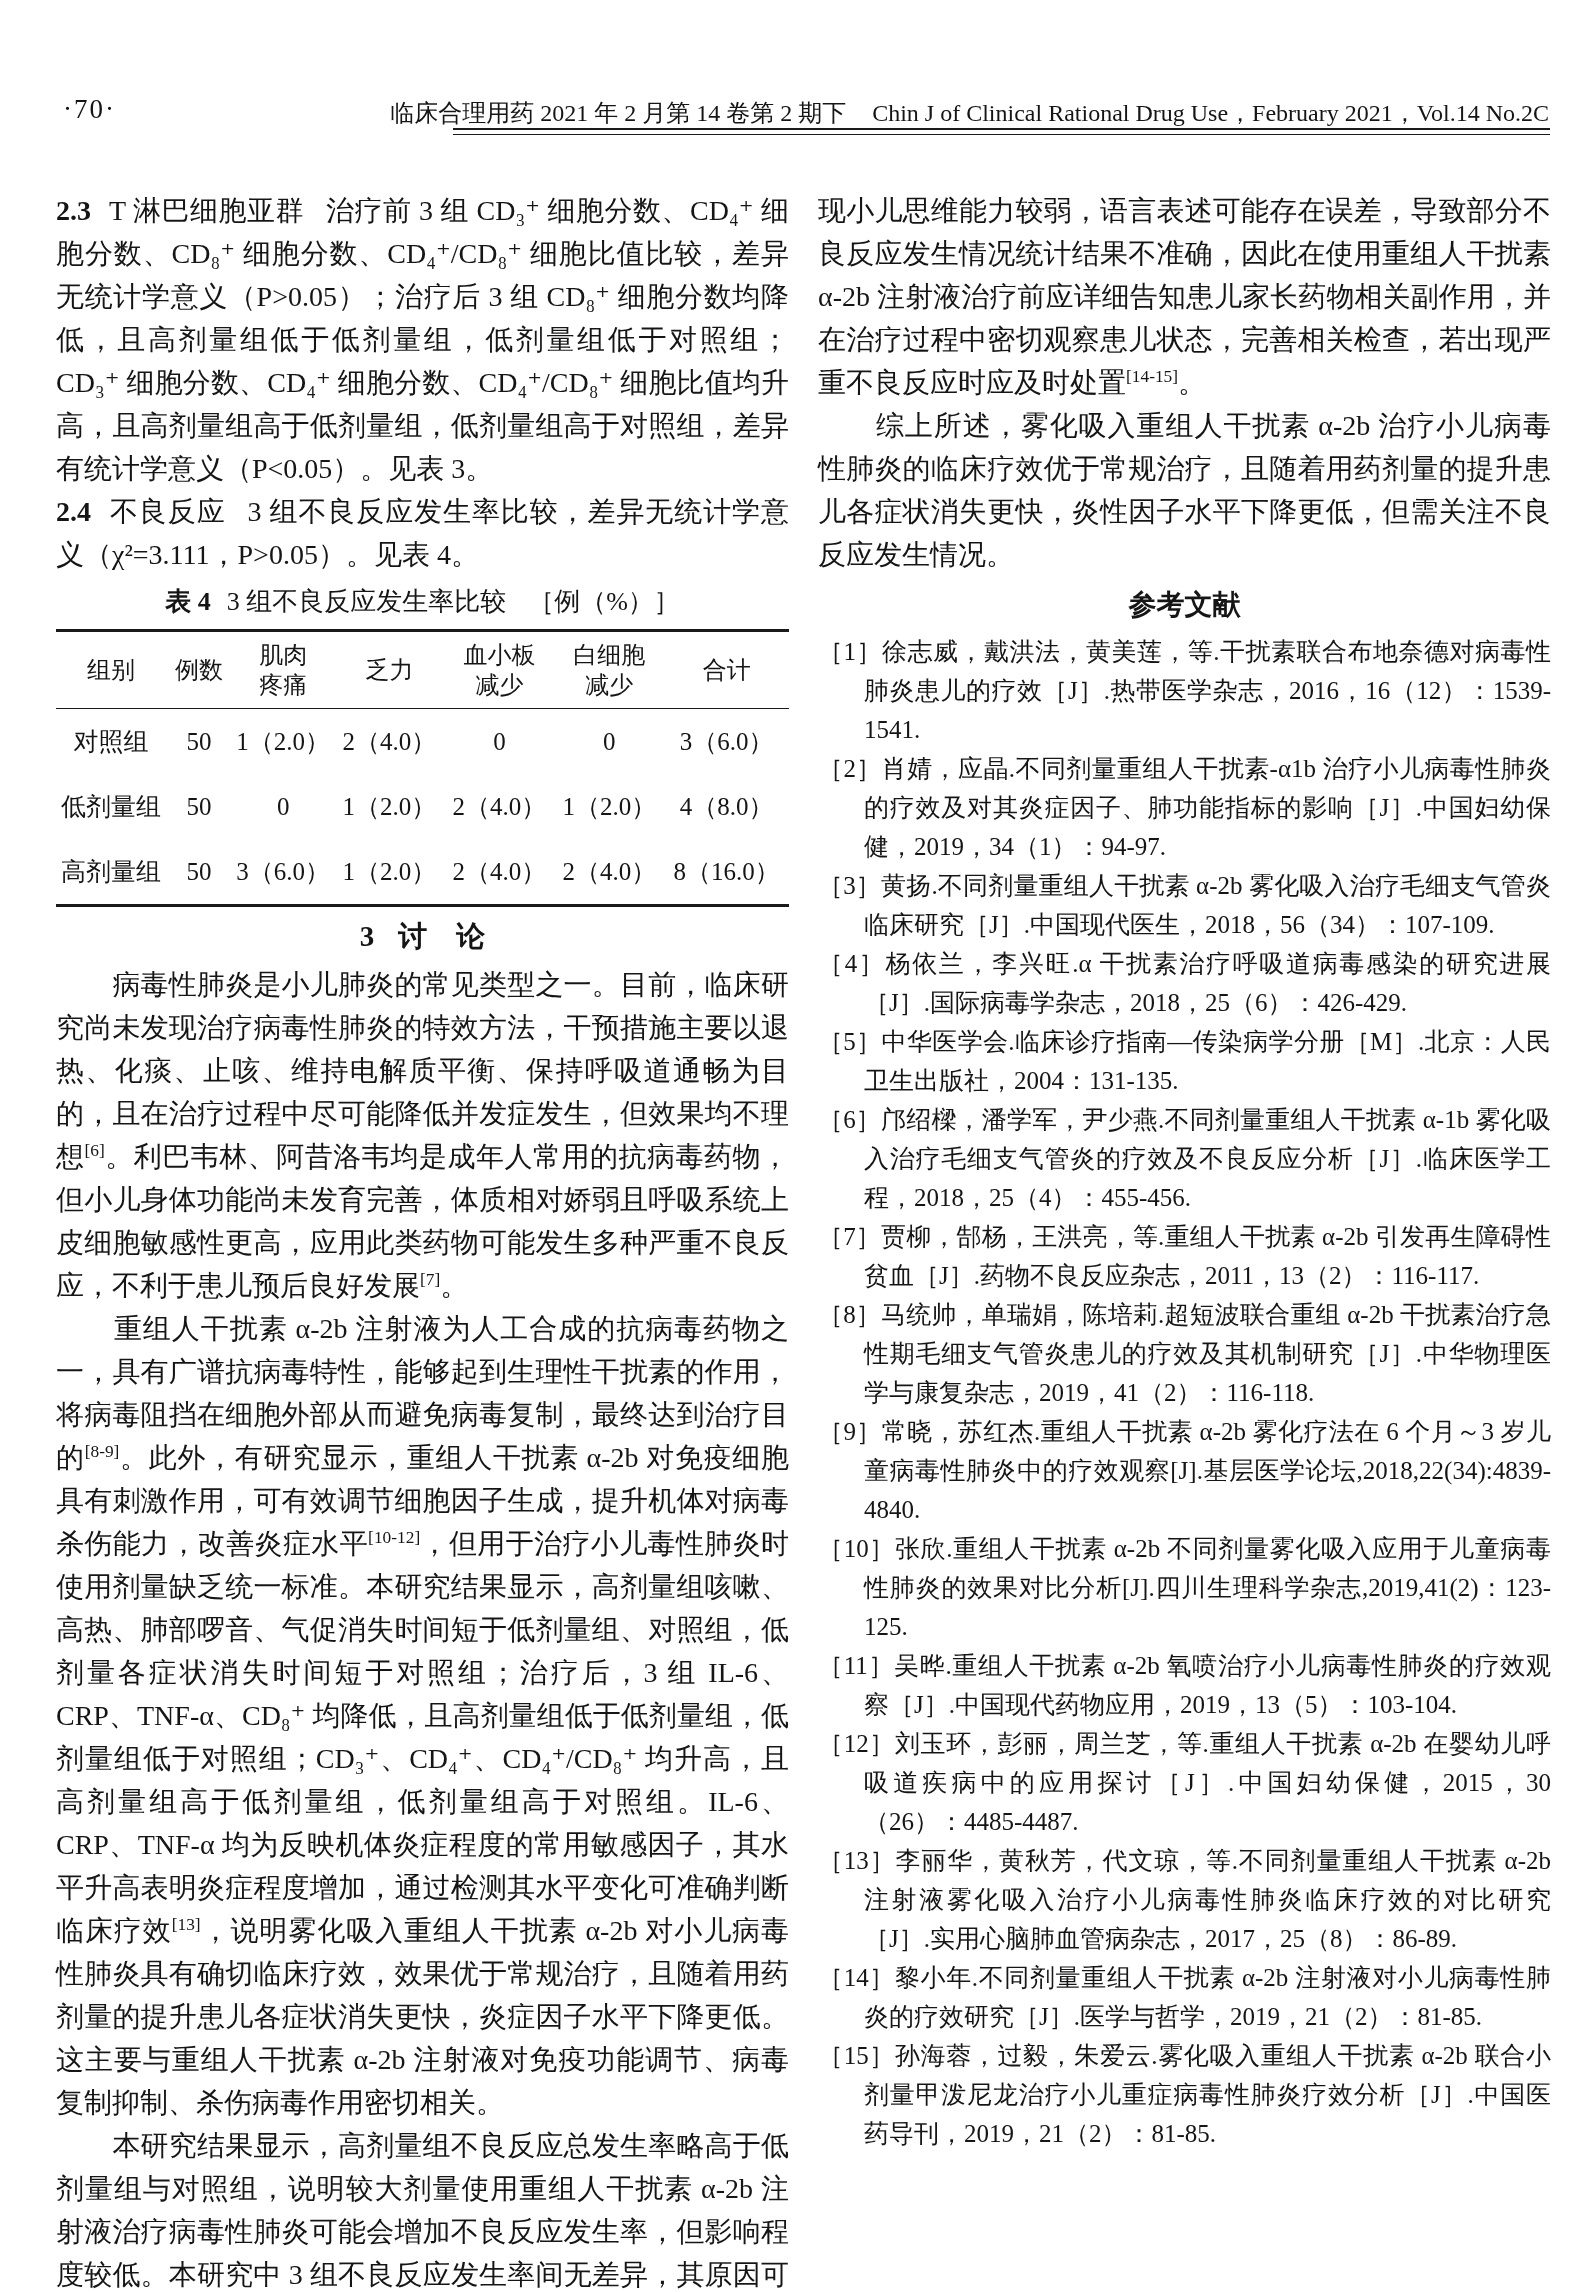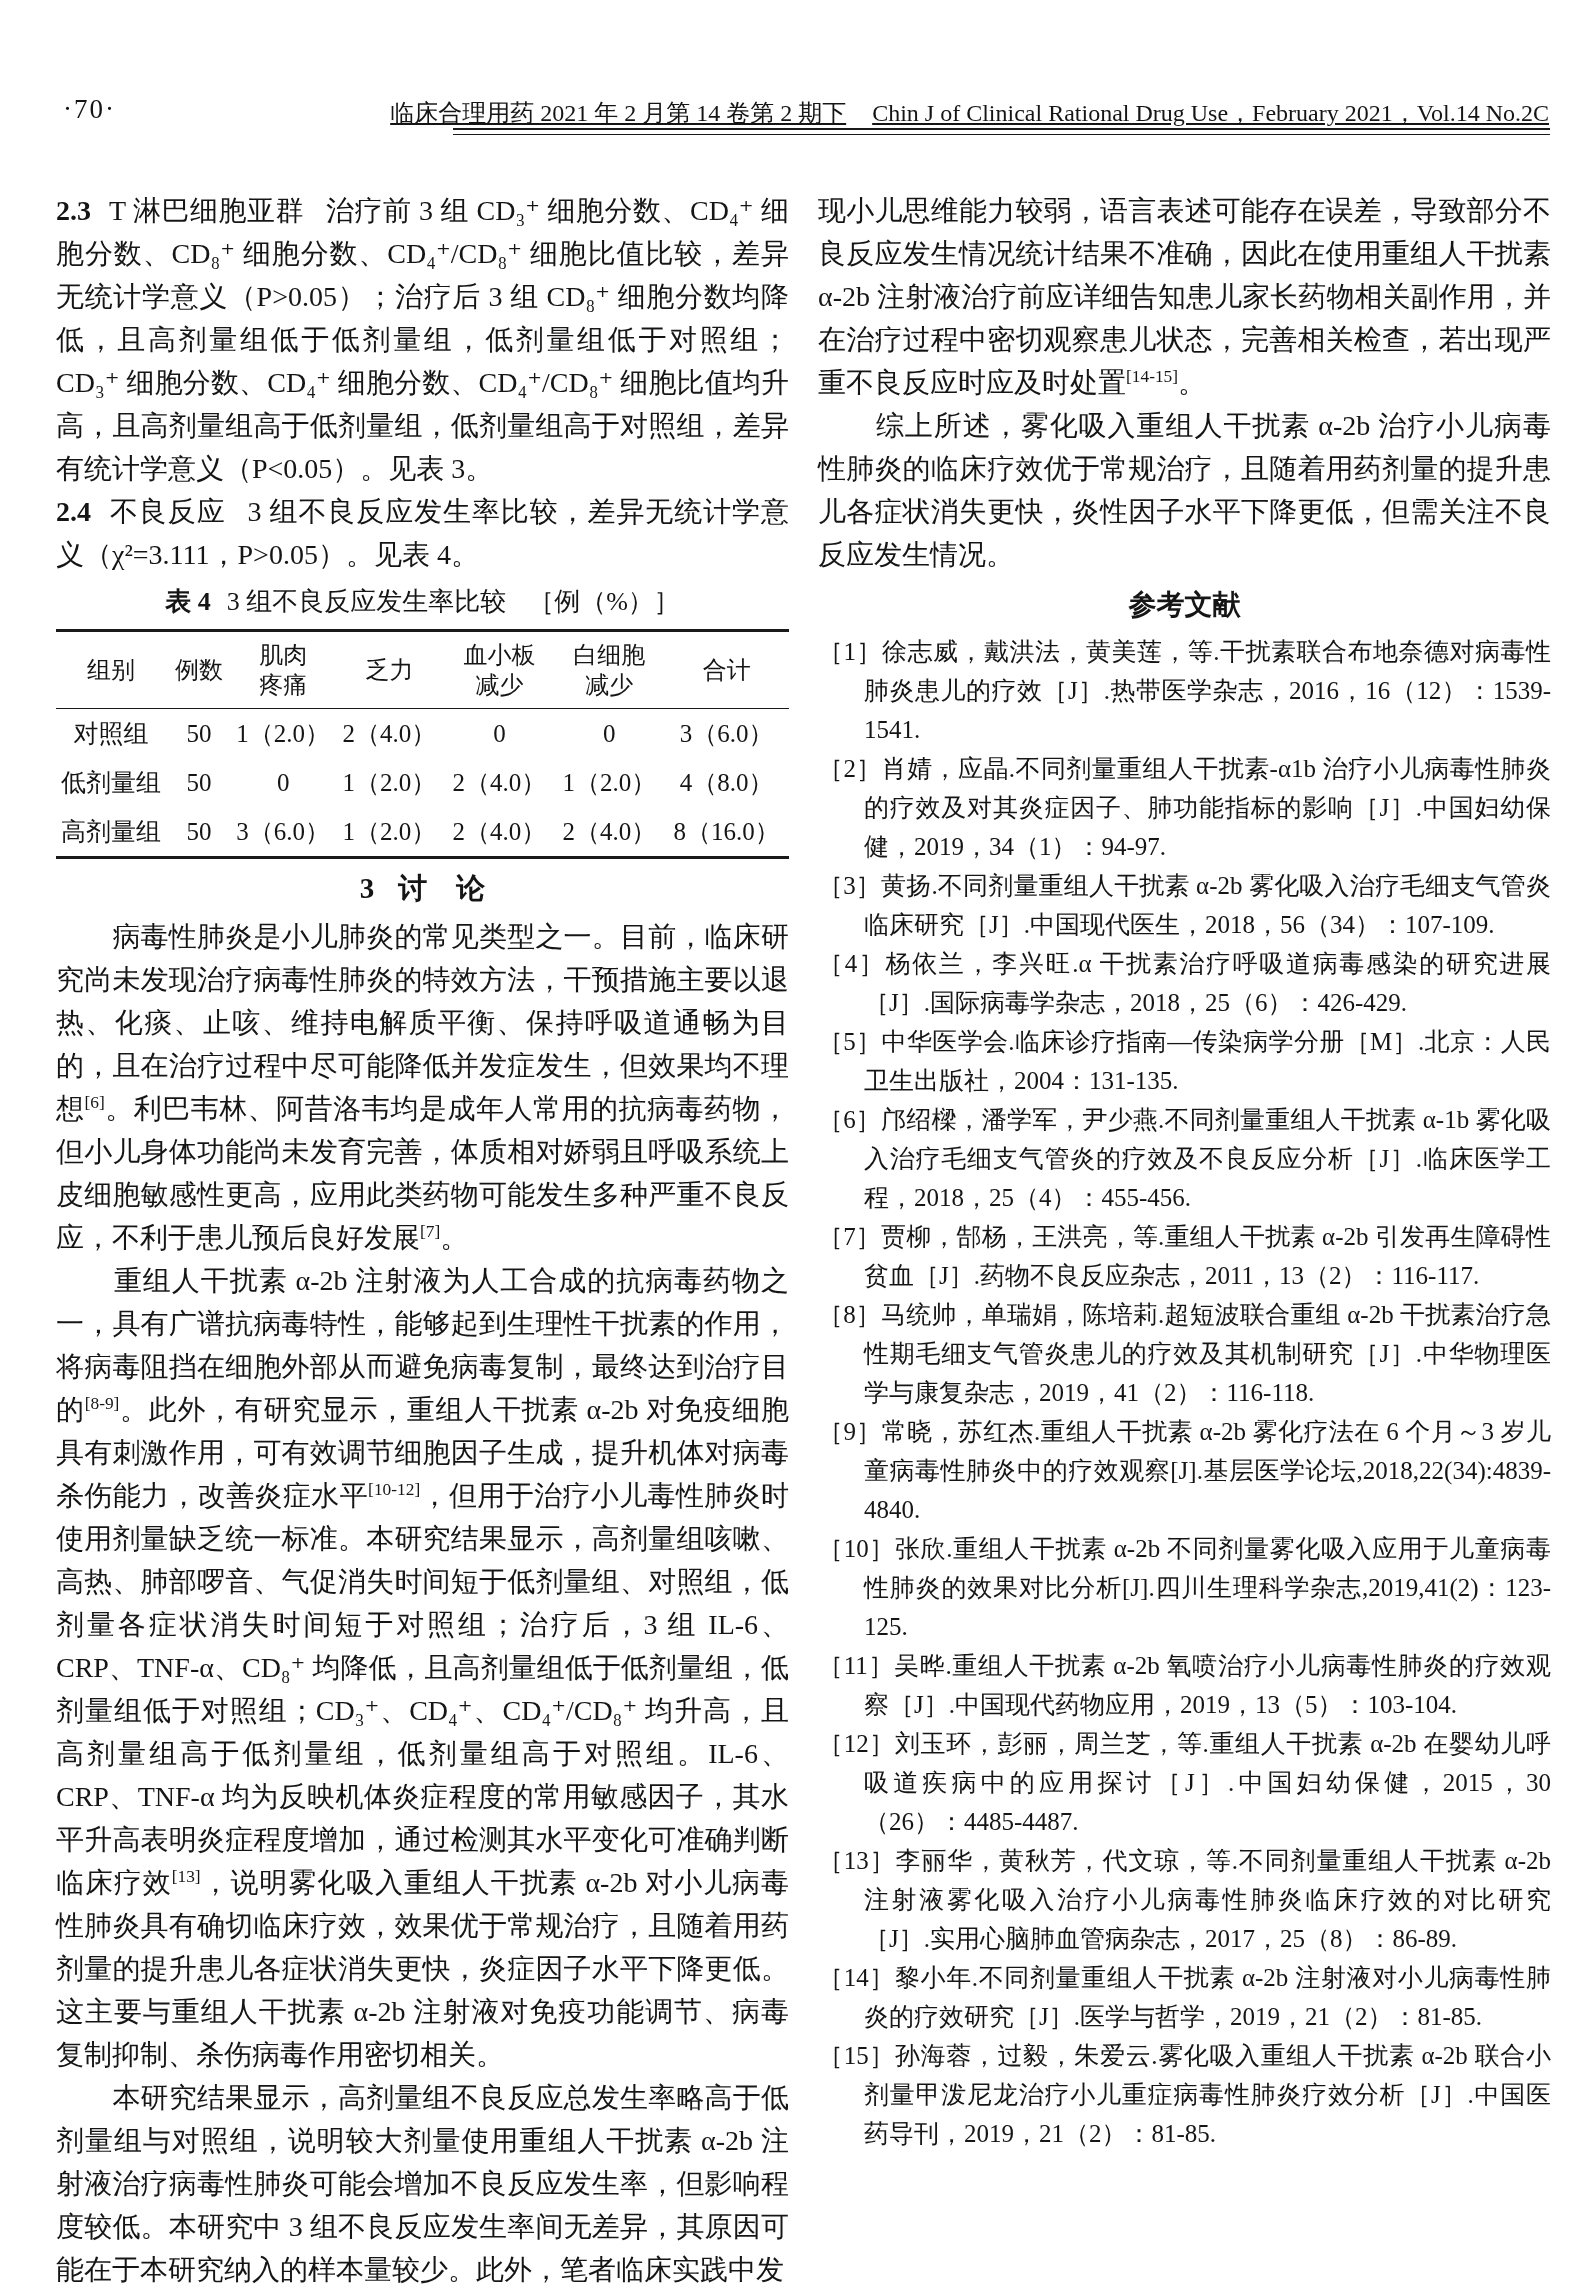--- a/index.html
+++ b/index.html
@@ -11,21 +11,21 @@
     font-family:"Liberation Serif","DejaVu Serif",serif;
     overflow:hidden;
   }
   
   .page-num {
     position:absolute; left:63px; top:94px;
     font-size:27px; letter-spacing:2px;
   }
   .journal-line {
     position:absolute; right:46px; top:97px;
-    font-size:24px; white-space:nowrap;text-decoration:underline;
+    font-size:24px; white-space:nowrap;
   }
   .journal-line .cn { margin-right:26px; }
   .header-rule {
     position:absolute; left:453px; top:128px; width:1097px; height:7px;
     border-top:2.5px solid #1a1a1a; border-bottom:1.2px solid #1a1a1a;
   }
   
   .col { position:absolute; top:189px; width:733px; }
   .col-left  { left:56px; }
   .col-right { left:818px; }
@@ -46,21 +46,21 @@
     width:100%; border-collapse:collapse;
     border-top:3px solid #1a1a1a; border-bottom:3px solid #1a1a1a;
   }
   .tbl th {
     font-weight:normal; font-size:24px; line-height:30px;
     border-bottom:1.5px solid #1a1a1a;
     padding:8px 2px; text-align:center; vertical-align:middle;
     white-space:pre-line;
   }
   .tbl td {
-    font-size:25px; text-align:center; padding:8px 2px; white-space:nowrap;
+    font-size:25px; text-align:center; padding:16px 2px; white-space:nowrap;
   }
   
   .sec-head { font-size:29px; font-weight:bold; margin:10px 0 6px 0;text-align:center; }
   .sec-head .lbl { margin-right:24px; }
   
   .refs-title { text-align:center; font-weight:bold; font-size:28px; margin:10px 0 8px 0; }
   .ref {
     font-size:25px; line-height:39px;
     padding-left:46px; text-indent:-46px;
     text-align:justify; text-justify:inter-ideograph;

